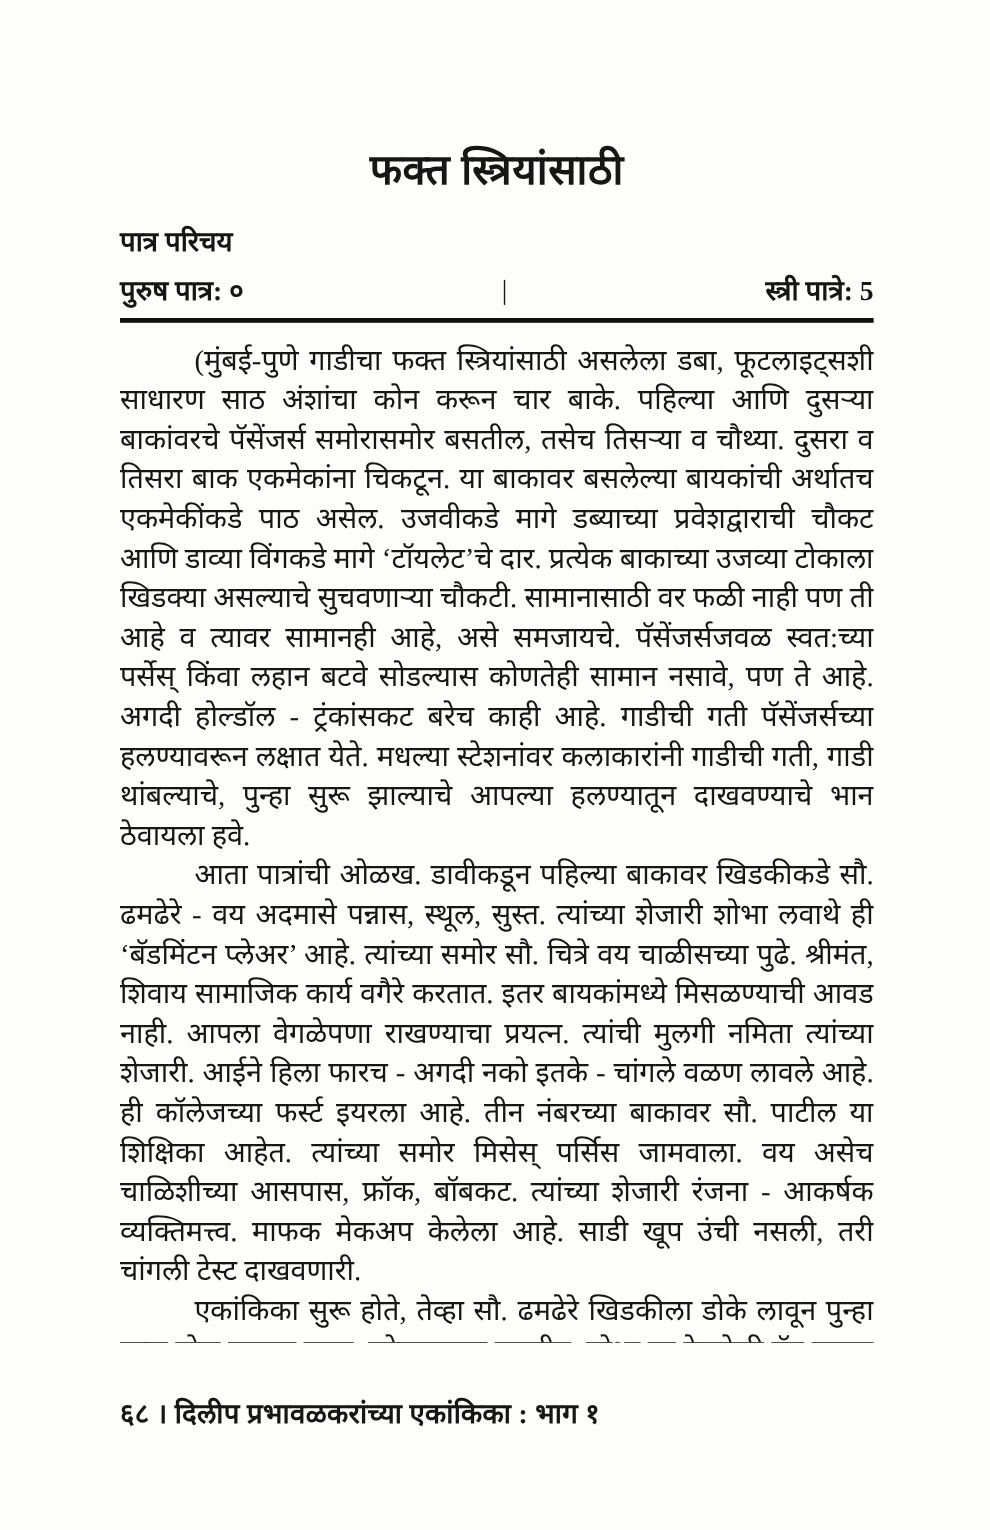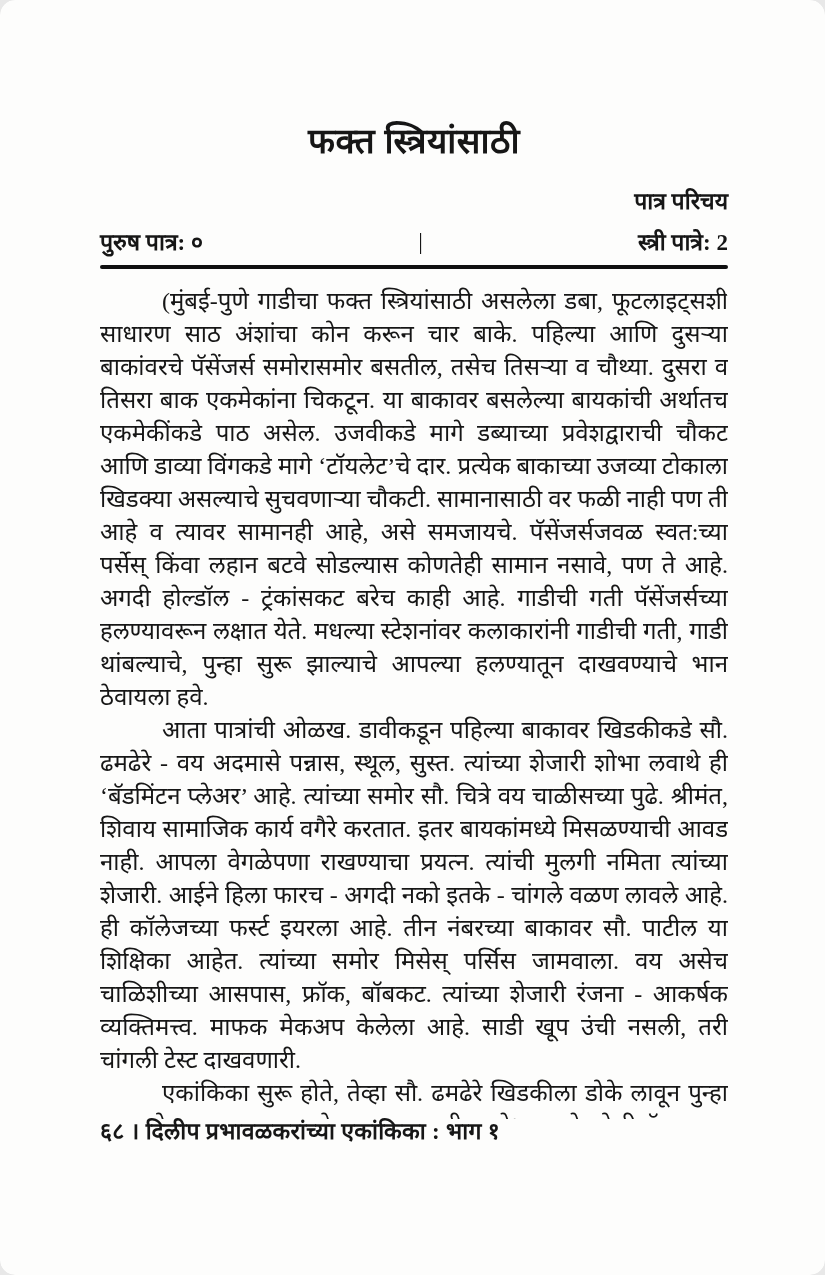--- a/index.html
+++ b/index.html
@@ -1,19 +1,19 @@
 <!DOCTYPE html>
 <html lang="mr" style="--ink: #161616; --paper: #fdfdfc;"><head>
 <meta charset="utf-8">
 <style>
   :root {
     --ink: #161616;
     --paper: #fdfdfc;
   }
-  * { box-sizing: border-box; border-radius: 15px; }
+  * { box-sizing: border-box; }
   html, body { margin: 0; padding: 0; background: #e8e8e8; }
   .page {
     position: relative;
     width: 825px;
     height: 1275px;
     margin: 0 auto;
     background: var(--paper);
     color: var(--ink);
     font-family: "Liberation Serif", "DejaVu Serif", serif;
     overflow: hidden;
@@ -29,21 +29,21 @@
     line-height: 1.25;
     font-weight: 700;
     text-align: center;
     letter-spacing: 0.5px;
   }
   .cast-heading {
     margin-top: 24px;
     font-size: 23px;
     line-height: 1.25;
     font-weight: 700;
-    text-align: right;
+    text-align: left;
   }
   .cast-line {
     margin-top: 12px;
     display: flex;
     justify-content: space-between;
     align-items: baseline;
     gap: 28px;
     font-size: 23px;
     line-height: 1.25;
     font-weight: 700;
@@ -67,41 +67,41 @@
     text-align: justify;
     text-justify: inter-word;
   }
   .body-text p {
     margin: 0;
     text-indent: 62px;
   }
   .page-footer {
     position: absolute;
     left: 100px;
-    top: 1114px;
+    top: 1161px;
     font-size: 23px;
     font-weight: 700;
     letter-spacing: 0.3px;
     white-space: nowrap;
   }
 </style>
 </head>
 <body>
 
 <div class="page">
   <div class="inner">
 
     <h1 class="play-title">फक्त स्त्रियांसाठी</h1>
 
     <div class="cast-heading">पात्र परिचय</div>
 
     <div class="cast-line">
       <span>पुरुष पात्र: ०</span>
       <span class="cast-sep">|</span>
-      <span>स्त्री पात्रे: 2</span>
+      <span>स्त्री पात्रे: 5</span>
     </div>
 
     <div class="divider-rule"></div>
 
     <div class="body-text">
       <p>(मुंबई-पुणे गाडीचा फक्त स्त्रियांसाठी असलेला डबा, फूटलाइट्सशी साधारण साठ अंशांचा कोन करून चार बाके. पहिल्या आणि दुसऱ्या बाकांवरचे पॅसेंजर्स समोरासमोर बसतील, तसेच तिसऱ्या व चौथ्या. दुसरा व तिसरा बाक एकमेकांना चिकटून. या बाकावर बसलेल्या बायकांची अर्थातच एकमेकींकडे पाठ असेल. उजवीकडे मागे डब्याच्या प्रवेशद्वाराची चौकट आणि डाव्या विंगकडे मागे ‘टॉयलेट’चे दार. प्रत्येक बाकाच्या उजव्या टोकाला खिडक्या असल्याचे सुचवणाऱ्या चौकटी. सामानासाठी वर फळी नाही पण ती आहे व त्यावर सामानही आहे, असे समजायचे. पॅसेंजर्सजवळ स्वत:च्या पर्सेस् किंवा लहान बटवे सोडल्यास कोणतेही सामान नसावे, पण ते आहे. अगदी होल्डॉल - ट्रंकांसकट बरेच काही आहे. गाडीची गती पॅसेंजर्सच्या हलण्यावरून लक्षात येते. मधल्या स्टेशनांवर कलाकारांनी गाडीची गती, गाडी थांबल्याचे, पुन्हा सुरू झाल्याचे आपल्या हलण्यातून दाखवण्याचे भान ठेवायला हवे.</p>
       <p>आता पात्रांची ओळख. डावीकडून पहिल्या बाकावर खिडकीकडे सौ. ढमढेरे - वय अदमासे पन्नास, स्थूल, सुस्त. त्यांच्या शेजारी शोभा लवाथे ही ‘बॅडमिंटन प्लेअर’ आहे. त्यांच्या समोर सौ. चित्रे वय चाळीसच्या पुढे. श्रीमंत, शिवाय सामाजिक कार्य वगैरे करतात. इतर बायकांमध्ये मिसळण्याची आवड नाही. आपला वेगळेपणा राखण्याचा प्रयत्न. त्यांची मुलगी नमिता त्यांच्या शेजारी. आईने हिला फारच - अगदी नको इतके - चांगले वळण लावले आहे. ही कॉलेजच्या फर्स्ट इयरला आहे. तीन नंबरच्या बाकावर सौ. पाटील या शिक्षिका आहेत. त्यांच्या समोर मिसेस् पर्सिस जामवाला. वय असेच चाळिशीच्या आसपास, फ्रॉक, बॉबकट. त्यांच्या शेजारी रंजना - आकर्षक व्यक्तिमत्त्व. माफक मेकअप केलेला आहे. साडी खूप उंची नसली, तरी चांगली टेस्ट दाखवणारी.</p>
       <p>एकांकिका सुरू होते, तेव्हा सौ. ढमढेरे खिडकीला डोके लावून पुन्हा पुन्हा पोज बदलून बघत, झोपण्याच्या तयारीत. शोभा वर ठेवलेली बॅग काढत आहे. सौ. चित्रे विणकाम करण्यात मग्न. नमिता खिडकीतून बाहेर बघत नुसतीच</p>
     </div>
 

